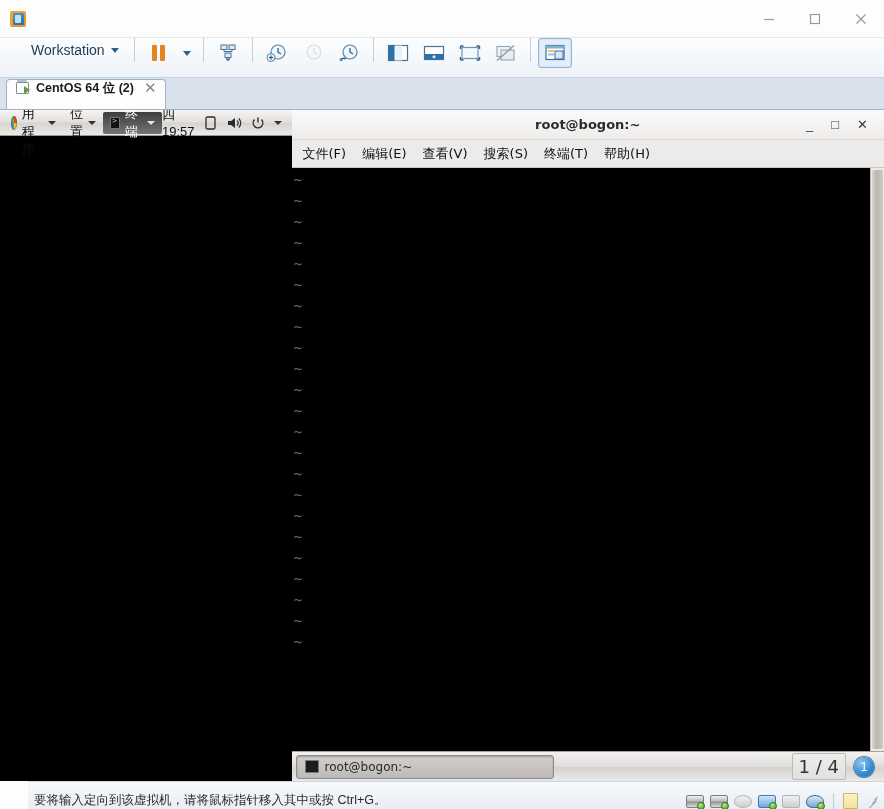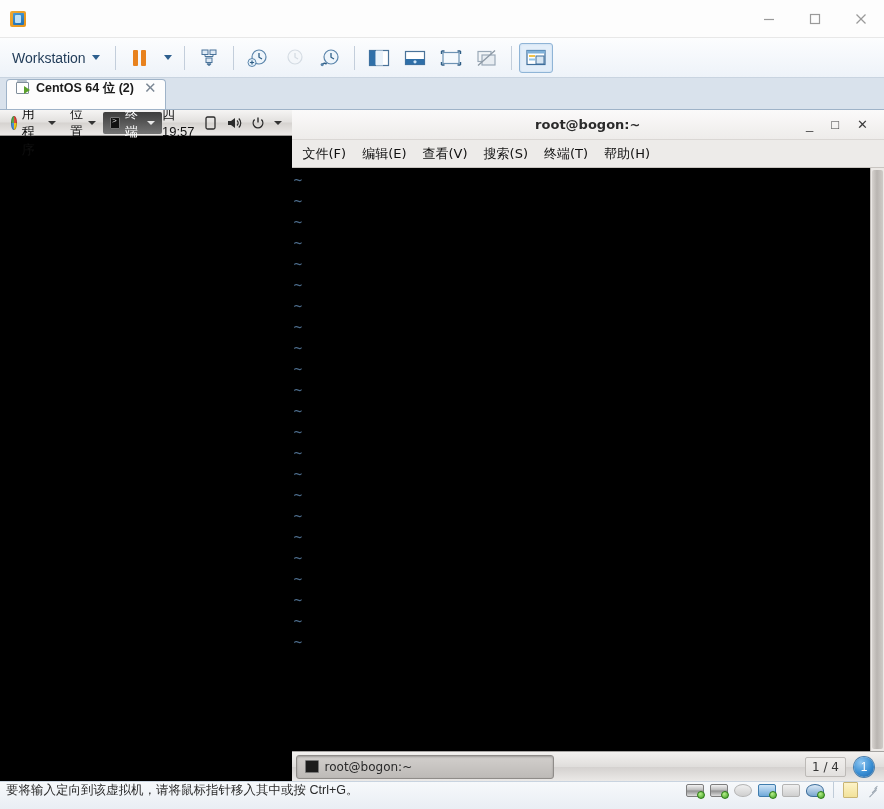--- a/index.html
+++ b/index.html
@@ -52,21 +52,21 @@
     display: flex; align-items: center; justify-content: center;
     color: #9a9a9a;
   }
   .win-btn svg { display: block; }
 
   
   .vm-toolbar {
     height: 40px; flex: 0 0 40px;
     background: linear-gradient(180deg,#fcfdfe 0%,#eef3f9 100%);
     border-bottom: 1px solid #c9d4e0;
-    display: flex; align-items: center; padding: 0 4px;
+    display: flex; align-items: flex-start; padding: 0 23px;
     gap: 2px;
   }
   .ws-menu {
     display: flex; align-items: center; gap: 6px;
     font-size: 14px; color: #1f3a57; padding: 4px 8px; border-radius: 3px;
   }
   .caret { width: 0; height: 0; border-left: 4px solid transparent;
            border-right: 4px solid transparent; border-top: 5px solid #2d5f8e; }
   .tb-sep { width: 1px; height: 24px; background: #c3cedb; margin: 0 5px; }
   .tb-btn {
@@ -237,39 +237,39 @@
     background: linear-gradient(180deg,#d2cfcc 0%,#bdbab7 100%);
     border-color: #8f8c89; box-shadow: inset 0 1px 2px rgba(0,0,0,.25);
     font-weight: normal;
   }
   .tbitem .ico {
     width: 14px; height: 13px; background: #1c1c1c;
     border: 1px solid #777; border-radius: 1px; flex: 0 0 14px;
   }
   .gtask-right { margin-left: auto; display: flex; align-items: center; gap: 8px; padding-right: 6px; }
   .wsnum {
-    font-size: 12px; color: #333; padding: 2px 6px;
+    font-size: 18px; color: #333; padding: 2px 6px;
     border: 1px solid #bdbab7; border-radius: 2px;
     background: linear-gradient(180deg,#f0eeec,#e2e0de);
     font-family: "DejaVu Sans", sans-serif;
   }
   .wsbadge {
     width: 20px; height: 20px; border-radius: 50%;
     background: radial-gradient(circle at 35% 28%, #8ec5f0 0%, #3a8fd4 55%, #1b62a8 100%);
     color: #fff; font-size: 12px; display: flex; align-items: center;
     justify-content: center; box-shadow: 0 0 0 1px #4a7fae;
   }
 
   
   .vm-status {
     height: 28px; flex: 0 0 28px;
     background: linear-gradient(180deg,#f7f9fb 0%,#e9eef4 100%);
     border-top: 1px solid #c9d4e0;
-    display: flex; align-items: flex-start; padding: 0 6px;
-    font-size: 12.5px; color: #2b2b2b;
+    display: flex; align-items: flex-end; padding: 0 6px;
+    font-size: 12.5px; color: #2b2b2b; margin-left: 28px;
   }
   .vs-icons { margin-left: auto; display: flex; align-items: center; gap: 6px; }
   .dev {
     width: 18px; height: 15px; position: relative;
   }
   .dev .body {
     position: absolute; inset: 1px 0 1px 0;
     background: linear-gradient(180deg,#f2f2f2 0%,#b9b9b9 48%,#8f8f8f 52%,#dcdcdc 100%);
     border: 1px solid #7d7d7d; border-radius: 2px;
   }

